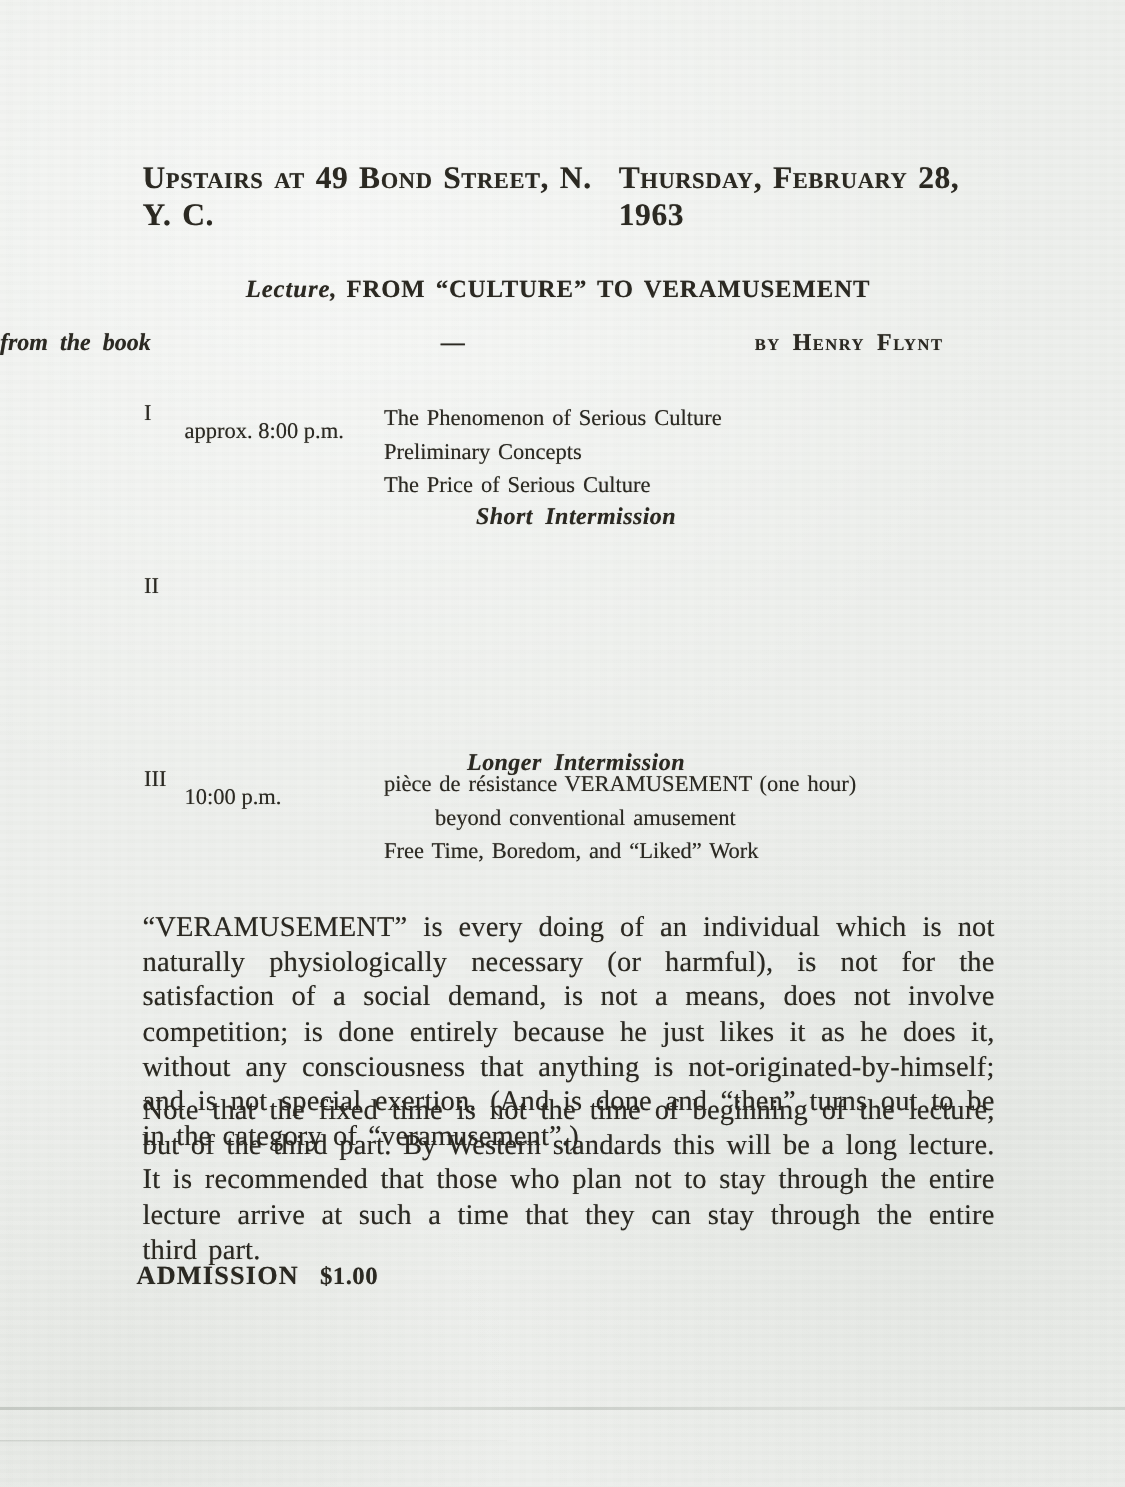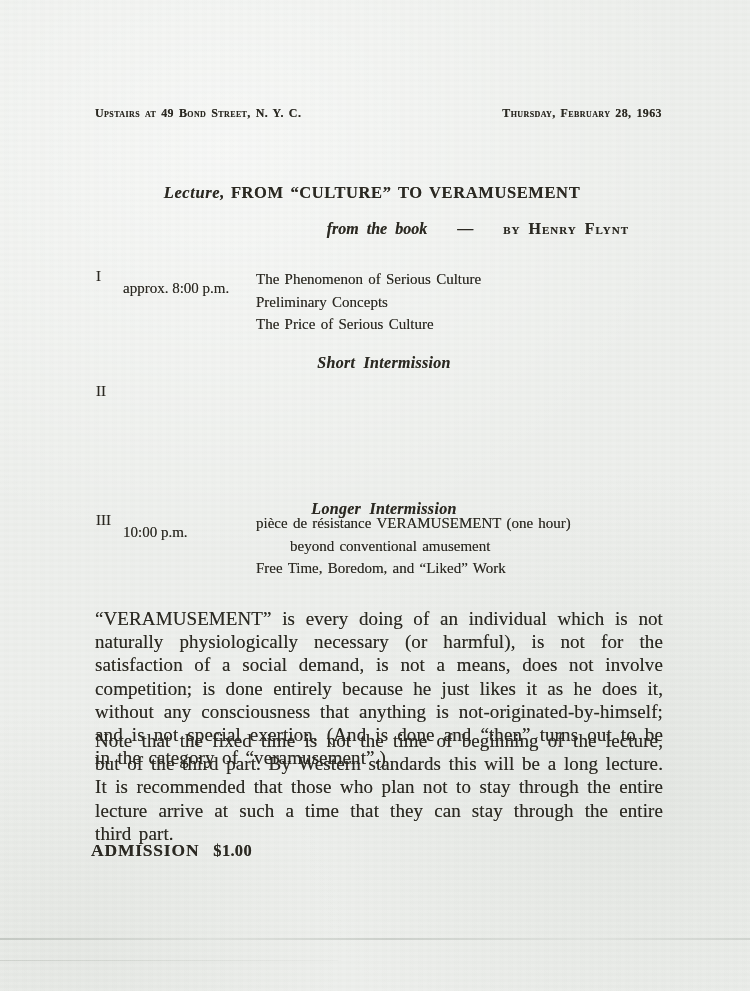--- a/index.html
+++ b/index.html
@@ -37,34 +37,34 @@
   .crease-2 {
     top: 960px; height: 1px; right: 55%;
     background: linear-gradient(90deg, rgba(160,166,158,0.35), rgba(160,166,158,0.05));
   }
 
   .sc { font-variant: small-caps; }
 
   .header {
     position: absolute; top: 106px; left: 95px; width: 567px;
     display: flex; justify-content: space-between; align-items: baseline;
-    font-size: 12px; font-weight: bold; letter-spacing: 0.4px;
+    font-size: 21px; font-weight: bold; letter-spacing: 0.4px;
     word-spacing: 1.5px;
   }
 
   .title-line {
     position: absolute; top: 183px; left: 0; width: 744px;
     text-align: center; font-size: 16.5px; font-weight: bold;
     letter-spacing: 0.6px; word-spacing: 2px;
   }
   .title-prefix { font-style: italic; margin-right: 6px; }
 
   .byline {
     position: absolute; top: 220px; left: 0; width: 629px;
-    display: flex; justify-content: flex-end; align-items: baseline;
+    display: flex; justify-content: space-between; align-items: baseline;
     font-size: 16px; font-weight: bold;
   }
   .byline .from-book { font-style: italic; word-spacing: 4px; }
   .byline .dash { margin: 0 30px; }
   .byline .author { letter-spacing: 1px; word-spacing: 3px; }
 
   .prog { position: absolute; left: 0; width: 750px; font-size: 15px; }
   .prog .numeral { position: absolute; left: 96px; top: 0; }
   .prog .time { position: absolute; left: 123px; top: 12px; }
   .prog .items { margin-left: 256px; margin-right: 60px; }
@@ -73,21 +73,21 @@
   .sec-1 { top: 268px; }
   .sec-2 { top: 383px; }
   .sec-3 { top: 512px; }
 
   .intermission {
     position: absolute; left: 0; width: 750px;
     text-align: center; padding-left: 18px; box-sizing: border-box;
     font-size: 16px; font-weight: bold; font-style: italic;
     word-spacing: 4px; letter-spacing: 0.3px;
   }
-  .intermission-1 { top: 354px; }
+  .intermission-1 { top: 336px; }
   .intermission-2 { top: 500px; }
 
   .para {
     position: absolute; left: 95px; width: 568px; margin: 0;
     font-size: 19px; line-height: 23.2px;
     text-align: justify; word-spacing: 2.6px; letter-spacing: 0.1px;
     hyphens: none;
   }
   .para-1 { top: 607px; }
   .para-2 { top: 729px; }

